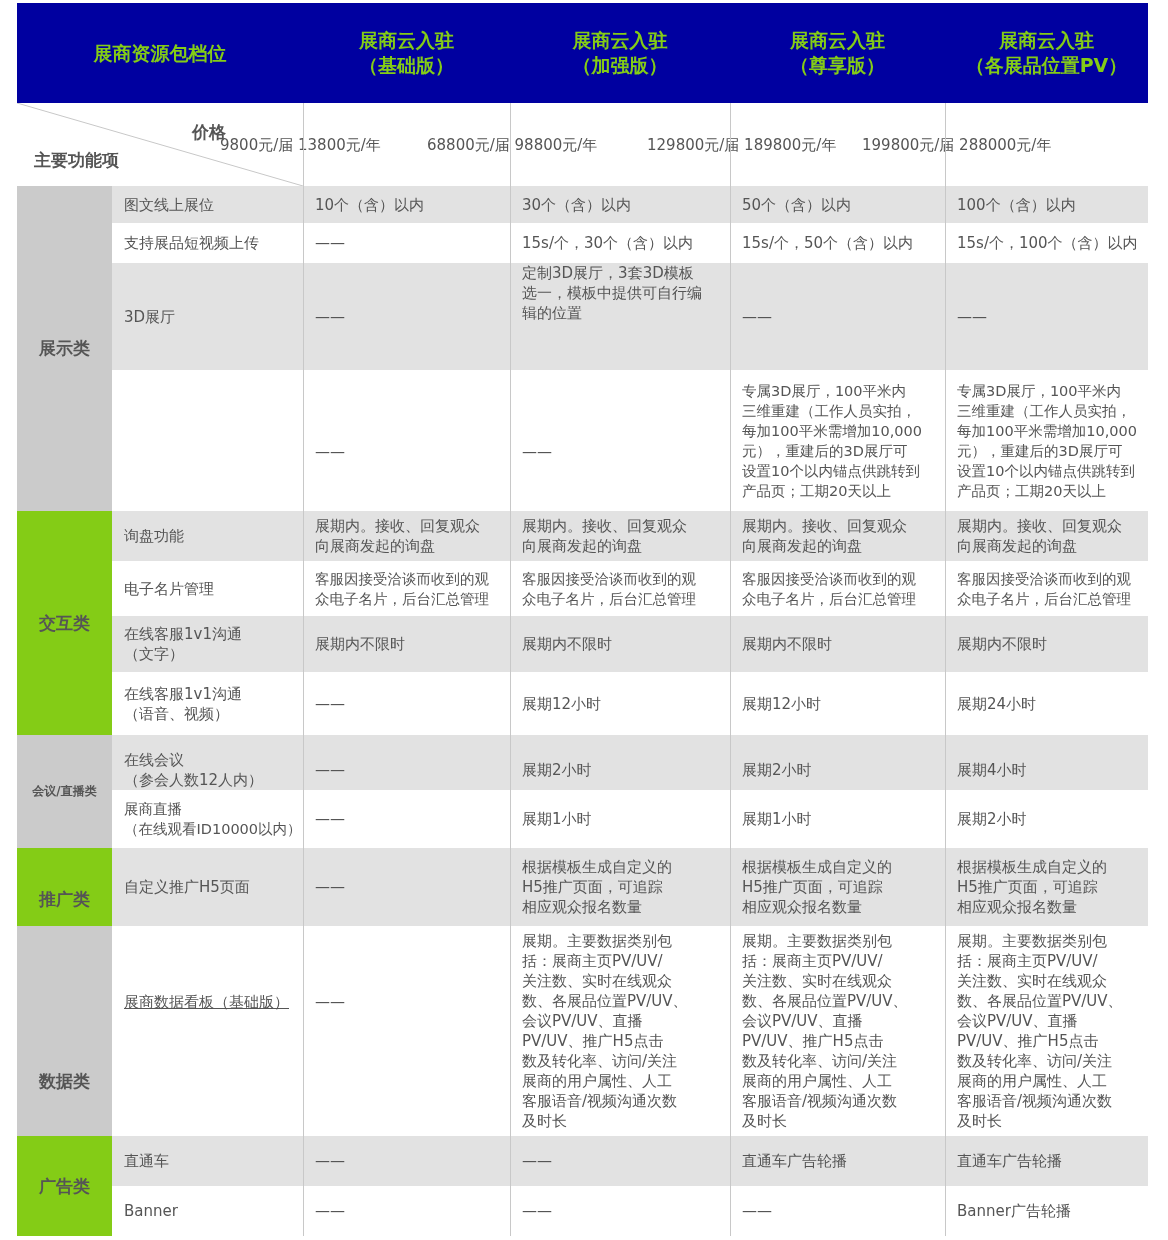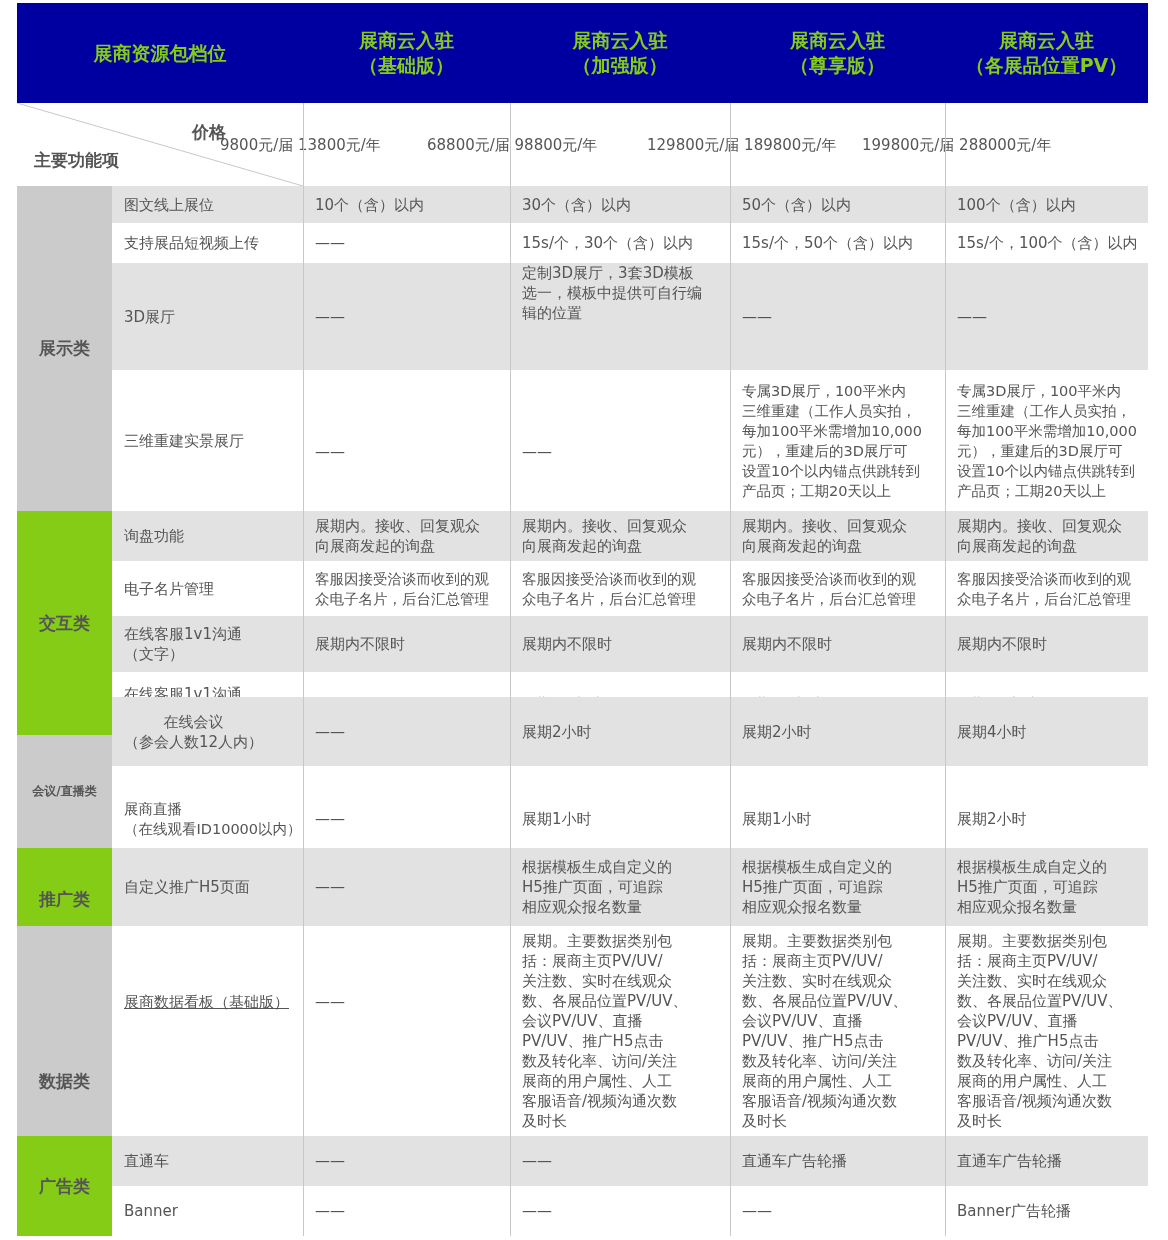--- a/index.html
+++ b/index.html
@@ -83,21 +83,20 @@
   <div class="row gray" style="top:260px;height:107px;">
     <div class="cell feat">3D展厅</div>
     <div class="cell c1">——</div>
     <div class="cell c2" style="align-items:flex-start;">定制3D展厅，3套3D模板
 选一，模板中提供可自行编
 辑的位置</div>
     <div class="cell c3">——</div>
     <div class="cell c4">——</div>
   </div>
   <div class="row white" style="top:367px;height:141px;">
-    <div class="cell feat">三维重建实景展厅</div>
     <div class="cell c1" style="padding-top:22px;">——</div>
     <div class="cell c2" style="padding-top:22px;">——</div>
     <div class="cell c3" style="font-size:14.5px;">专属3D展厅，100平米内
 三维重建（工作人员实拍，
 每加100平米需增加10,000
 元），重建后的3D展厅可
 设置10个以内锚点供跳转到
 产品页；工期20天以上</div>
     <div class="cell c4" style="font-size:14.5px;">专属3D展厅，100平米内
 三维重建（工作人员实拍，
@@ -137,21 +136,21 @@
     <div class="cell c4">展期内不限时</div>
   </div>
   <div class="row white" style="top:669px;height:63px;">
     <div class="cell feat">在线客服1v1沟通
 （语音、视频）</div>
     <div class="cell c1">——</div>
     <div class="cell c2">展期12小时</div>
     <div class="cell c3">展期12小时</div>
     <div class="cell c4">展期24小时</div>
   </div>
-  <div class="row gray" style="top:694px;height:69px;text-align:center;">
+  <div class="row gray" style="top:732px;height:69px;">
     <div class="cell feat">在线会议
 （参会人数12人内）</div>
     <div class="cell c1">——</div>
     <div class="cell c2">展期2小时</div>
     <div class="cell c3">展期2小时</div>
     <div class="cell c4">展期4小时</div>
   </div>
   <div class="row white" style="top:787px;height:58px;">
     <div class="cell feat" style="font-size:14.5px;">展商直播
 （在线观看ID10000以内）</div>

